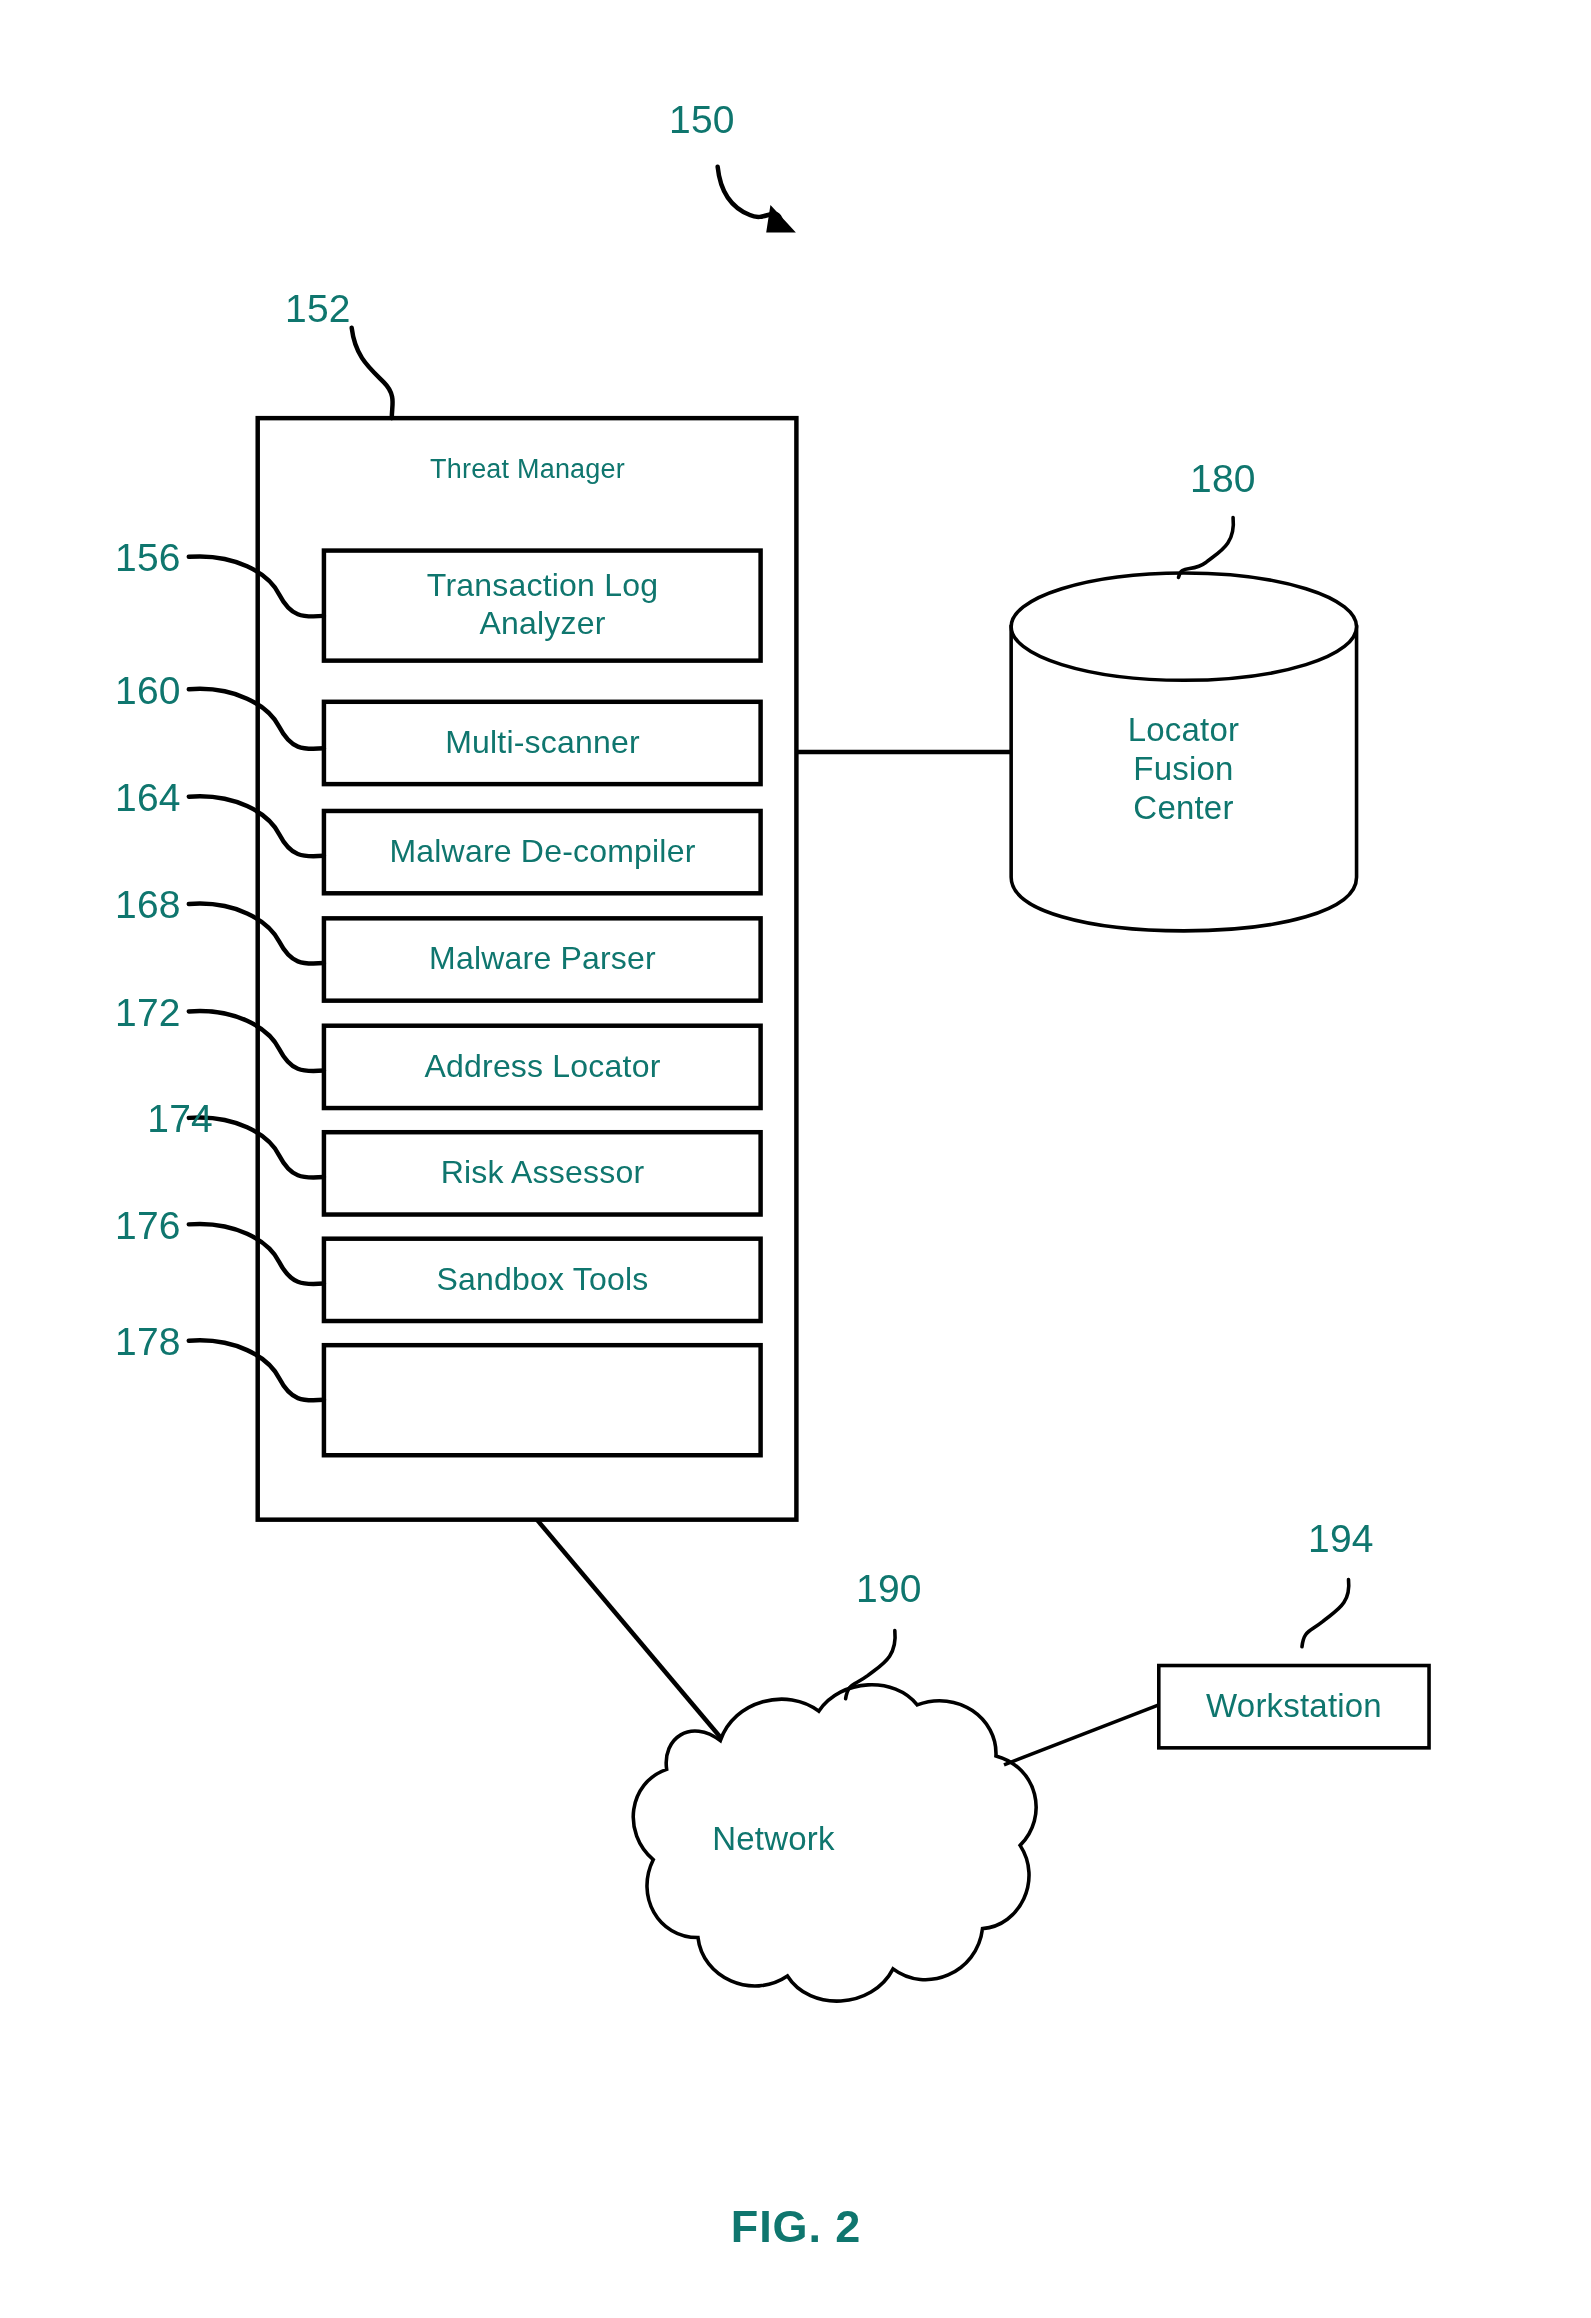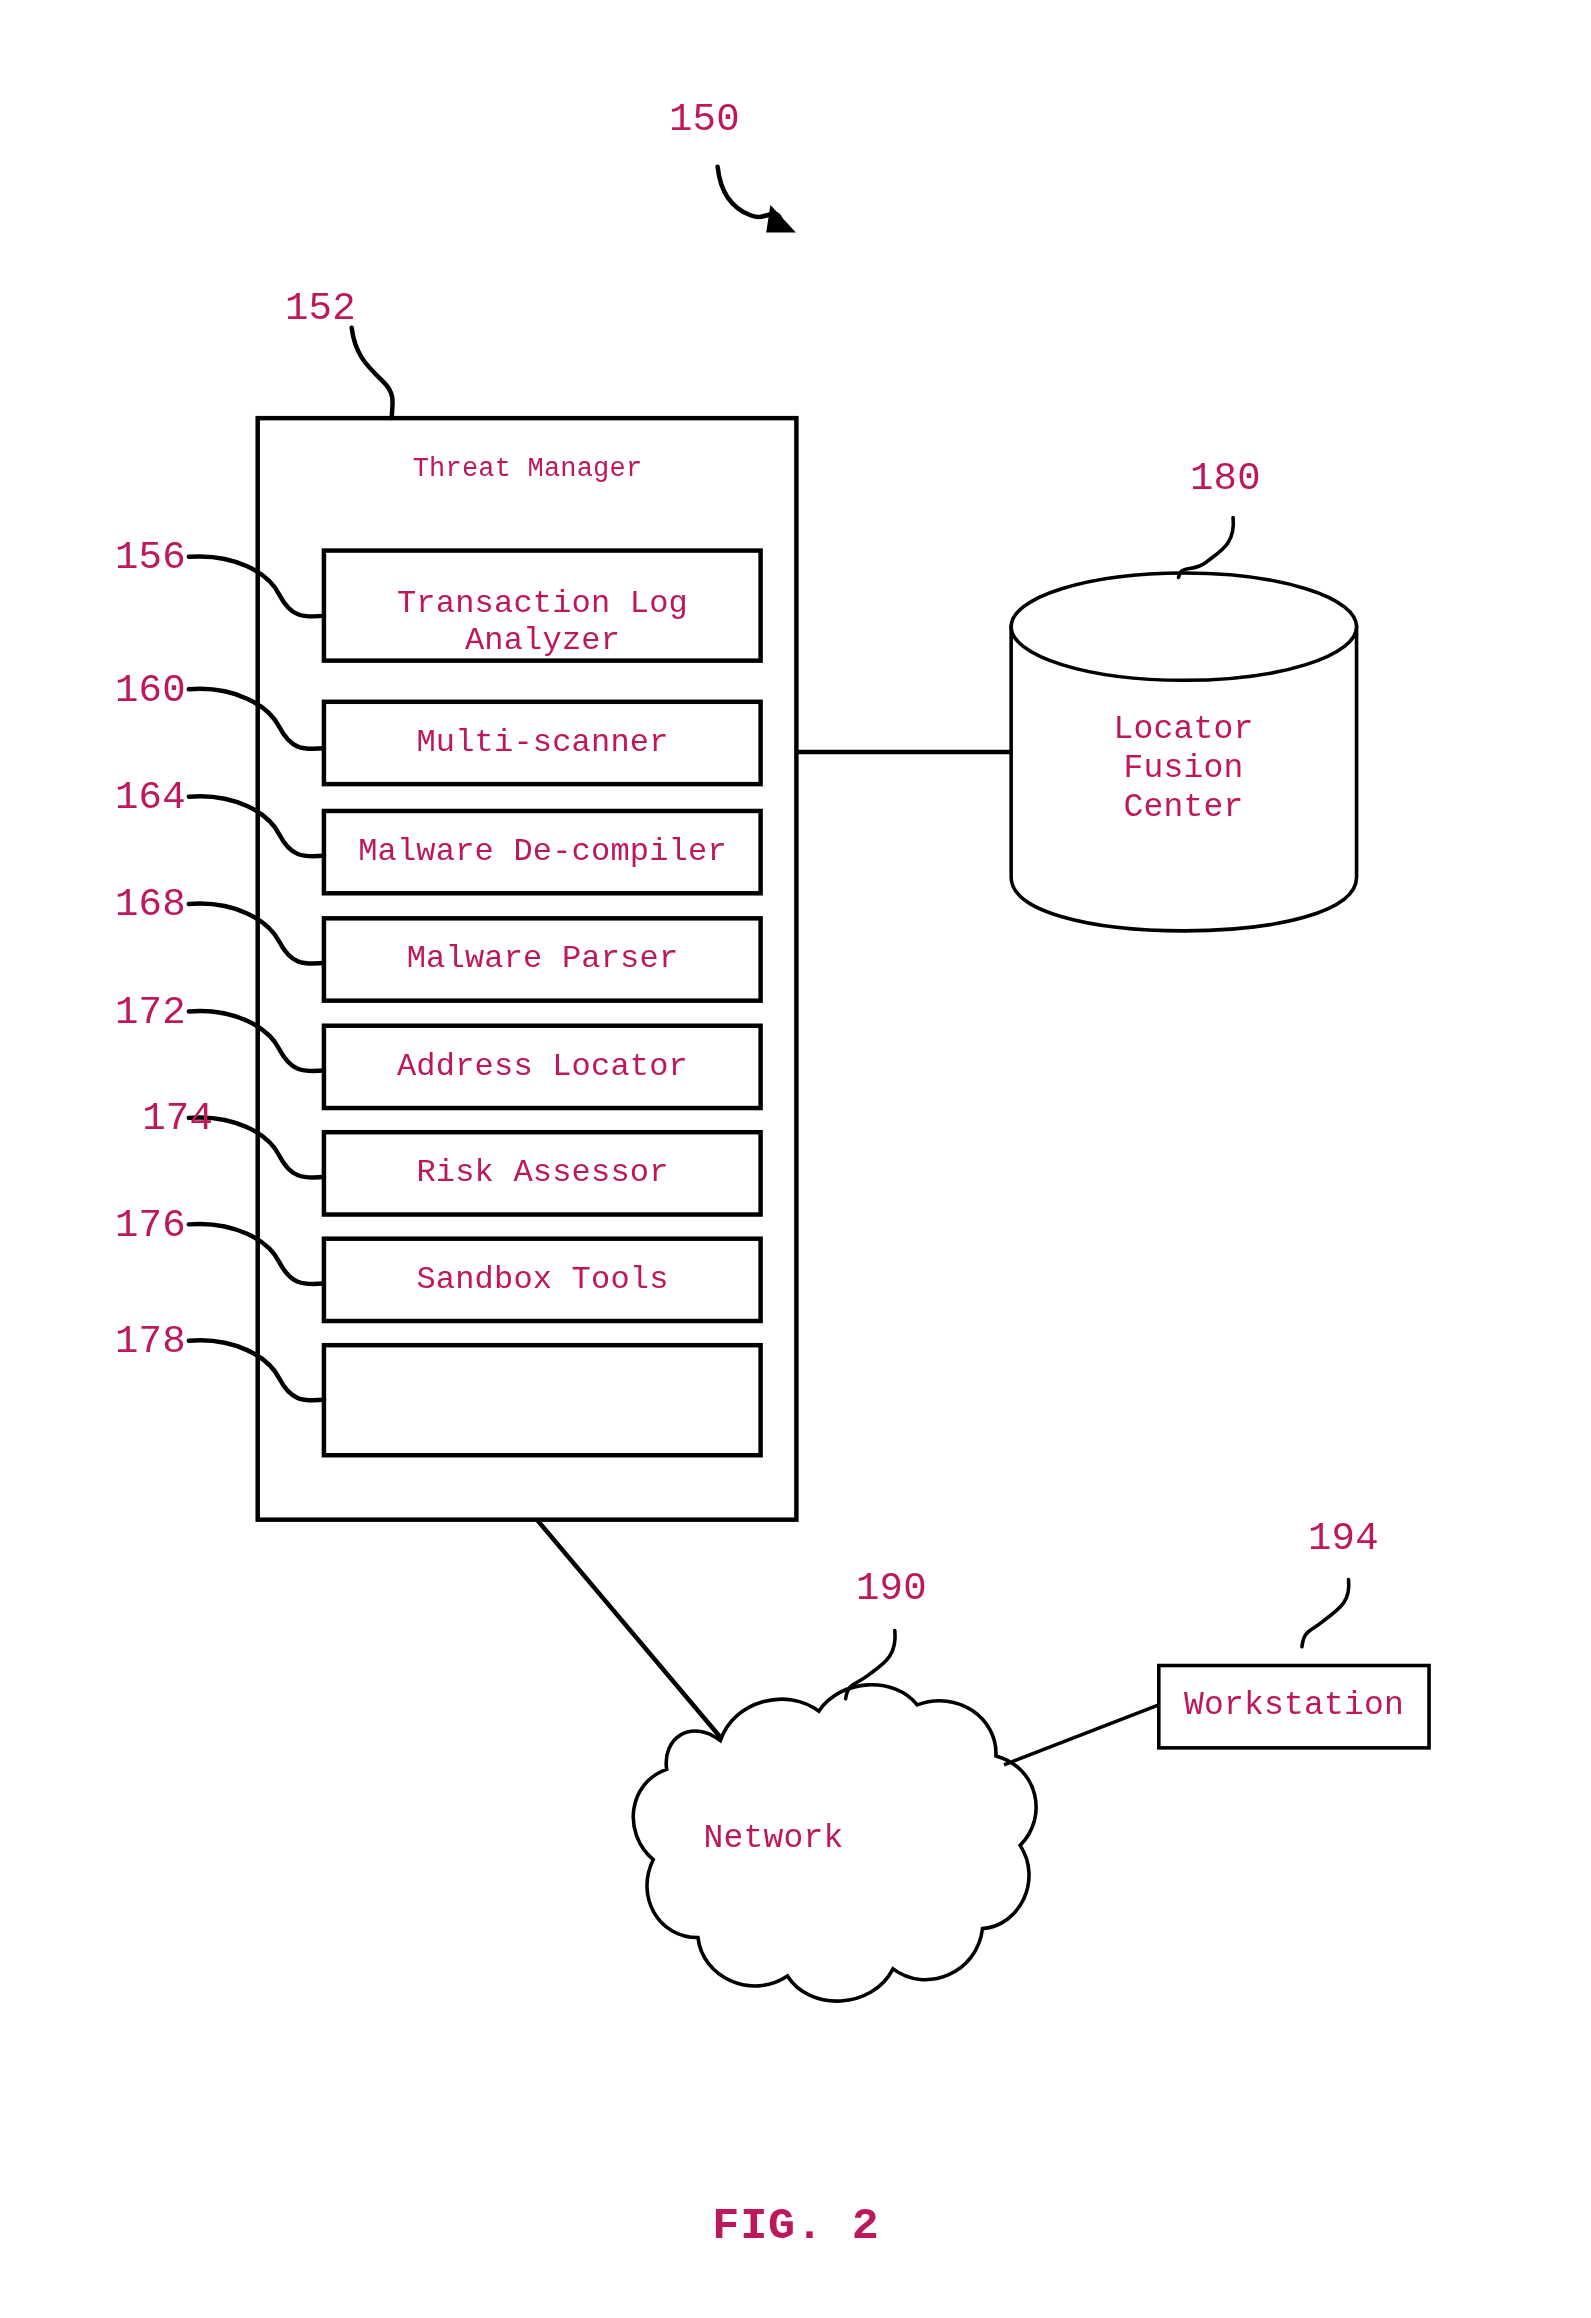--- a/index.html
+++ b/index.html
@@ -21,22 +21,22 @@
   }
   #figure-svg {
     position: absolute;
     top: 0;
     left: 0;
     width: 1591px;
     height: 2319px;
   }
   .lbl {
     position: absolute;
-    font-family: Liberation Mono, monospace;
-    color: #be185d;
+    font-family: Liberation Sans, sans-serif;
+    color: #0f766e;
     white-space: pre;
     line-height: 1.18;
     letter-spacing: 0.2px;
   }
   .ref-num {
     font-size: 39px;
     text-align: left;
   }
   .node-label {
     font-size: 33px;
@@ -140,21 +140,21 @@
 
   <div class="lbl ref-num" style="left:115px; top:535px; width:98px;">156</div>
   <div class="lbl ref-num" style="left:115px; top:668px; width:98px;">160</div>
   <div class="lbl ref-num" style="left:115px; top:775px; width:98px;">164</div>
   <div class="lbl ref-num" style="left:115px; top:882px; width:98px;">168</div>
   <div class="lbl ref-num" style="left:115px; top:990px; width:98px;">172</div>
   <div class="lbl ref-num" style="left:115px; top:1096px; width:98px;text-align:right;">174</div>
   <div class="lbl ref-num" style="left:115px; top:1203px; width:98px;">176</div>
   <div class="lbl ref-num" style="left:115px; top:1319px; width:98px;">178</div>
 
-  <div class="lbl module-label centerbox" style="left:324px; top:550px; width:437px; height:110px;align-items:flex-end;"><div style="text-align: center;"><div>Transaction Log</div><div>Analyzer</div></div></div>
+  <div class="lbl module-label centerbox" style="left:324px; top:550px; width:437px; height:110px;"><div style="text-align: center;"><div>Transaction Log</div><div>Analyzer</div></div></div>
   <div class="lbl module-label centerbox" style="left:324px; top:702px; width:437px; height:82px;">Multi-scanner</div>
   <div class="lbl module-label centerbox" style="left:324px; top:811px; width:437px; height:82px;">Malware De-compiler</div>
   <div class="lbl module-label centerbox" style="left:324px; top:918px; width:437px; height:82px;">Malware Parser</div>
   <div class="lbl module-label centerbox" style="left:324px; top:1132px; width:437px; height:82px;">Risk Assessor</div>
   <div class="lbl module-label centerbox" style="left:324px; top:1026px; width:437px; height:82px;">Address Locator</div>
   <div class="lbl module-label centerbox" style="left:324px; top:1239px; width:437px; height:82px;">Sandbox Tools</div>
 
   <div class="lbl ref-num" style="left:1190px; top:456px; width:116px;">180</div>
   <div class="lbl node-label centerbox" style="left:1011px; top:707px; width:345px; height:125px;"><div style="text-align: center;"><div>Locator</div><div>Fusion</div><div>Center</div></div></div>
 

